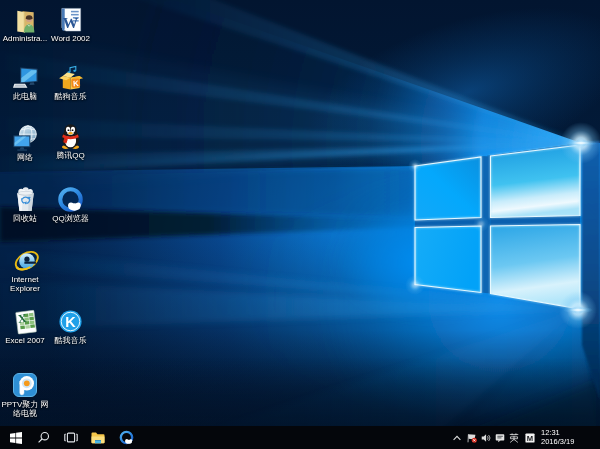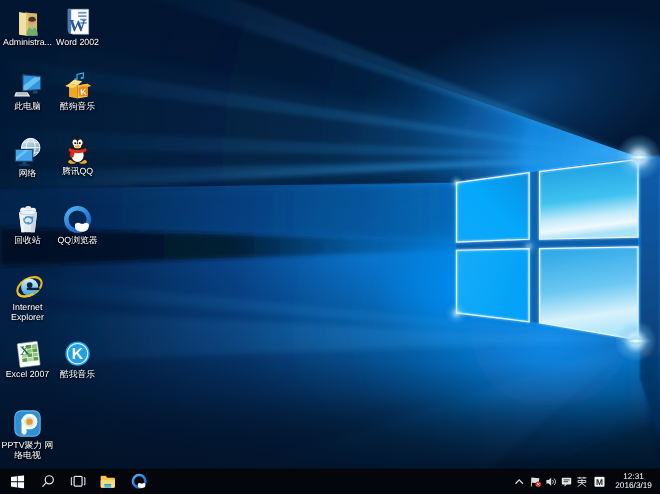--- a/index.html
+++ b/index.html
@@ -5,21 +5,21 @@
 html,body{margin:0;padding:0;}
 body{width:600px;height:449px;overflow:hidden;font-family:"Liberation Sans",sans-serif;}
 #screen{position:relative;width:600px;height:449px;background:#071a33;overflow:hidden;}
 #wp{position:absolute;left:0;top:0;}
 .dicon{position:absolute;width:62px;text-align:center;}
 .dicon svg{display:block;margin:0 auto;}
 .lbl{margin-top:1px;font-size:8px;line-height:9px;color:#fff;text-shadow:0 1px 2px rgba(0,0,0,.9),0 0 2px rgba(0,0,0,.8);}
 #taskbar{position:absolute;left:0;top:426px;width:600px;height:23px;background:#04060b;}
 .tbi{position:absolute;top:0;height:23px;display:flex;align-items:center;justify-content:center;}
 #tray{position:absolute;right:0;top:0;height:23px;display:flex;align-items:center;color:#e8e8e8;}
-#clock{font-size:7.5px;line-height:8.5px;text-align:center;color:#fff;padding-right:4px;margin-left:3px;width:40px;}
+#clock{font-size:7.5px;line-height:8.5px;text-align:left;color:#fff;padding-right:19px;margin-left:3px;width:40px;}
 </style>
 </head>
 <body>
 <div id="screen">
 <svg id="wp" width="600" height="449" viewBox="0 0 600 449">
 <defs>
 <filter id="b1">
           <feGaussianBlur stdDeviation="1"></feGaussianBlur>
         </filter>
 <filter id="b2">

